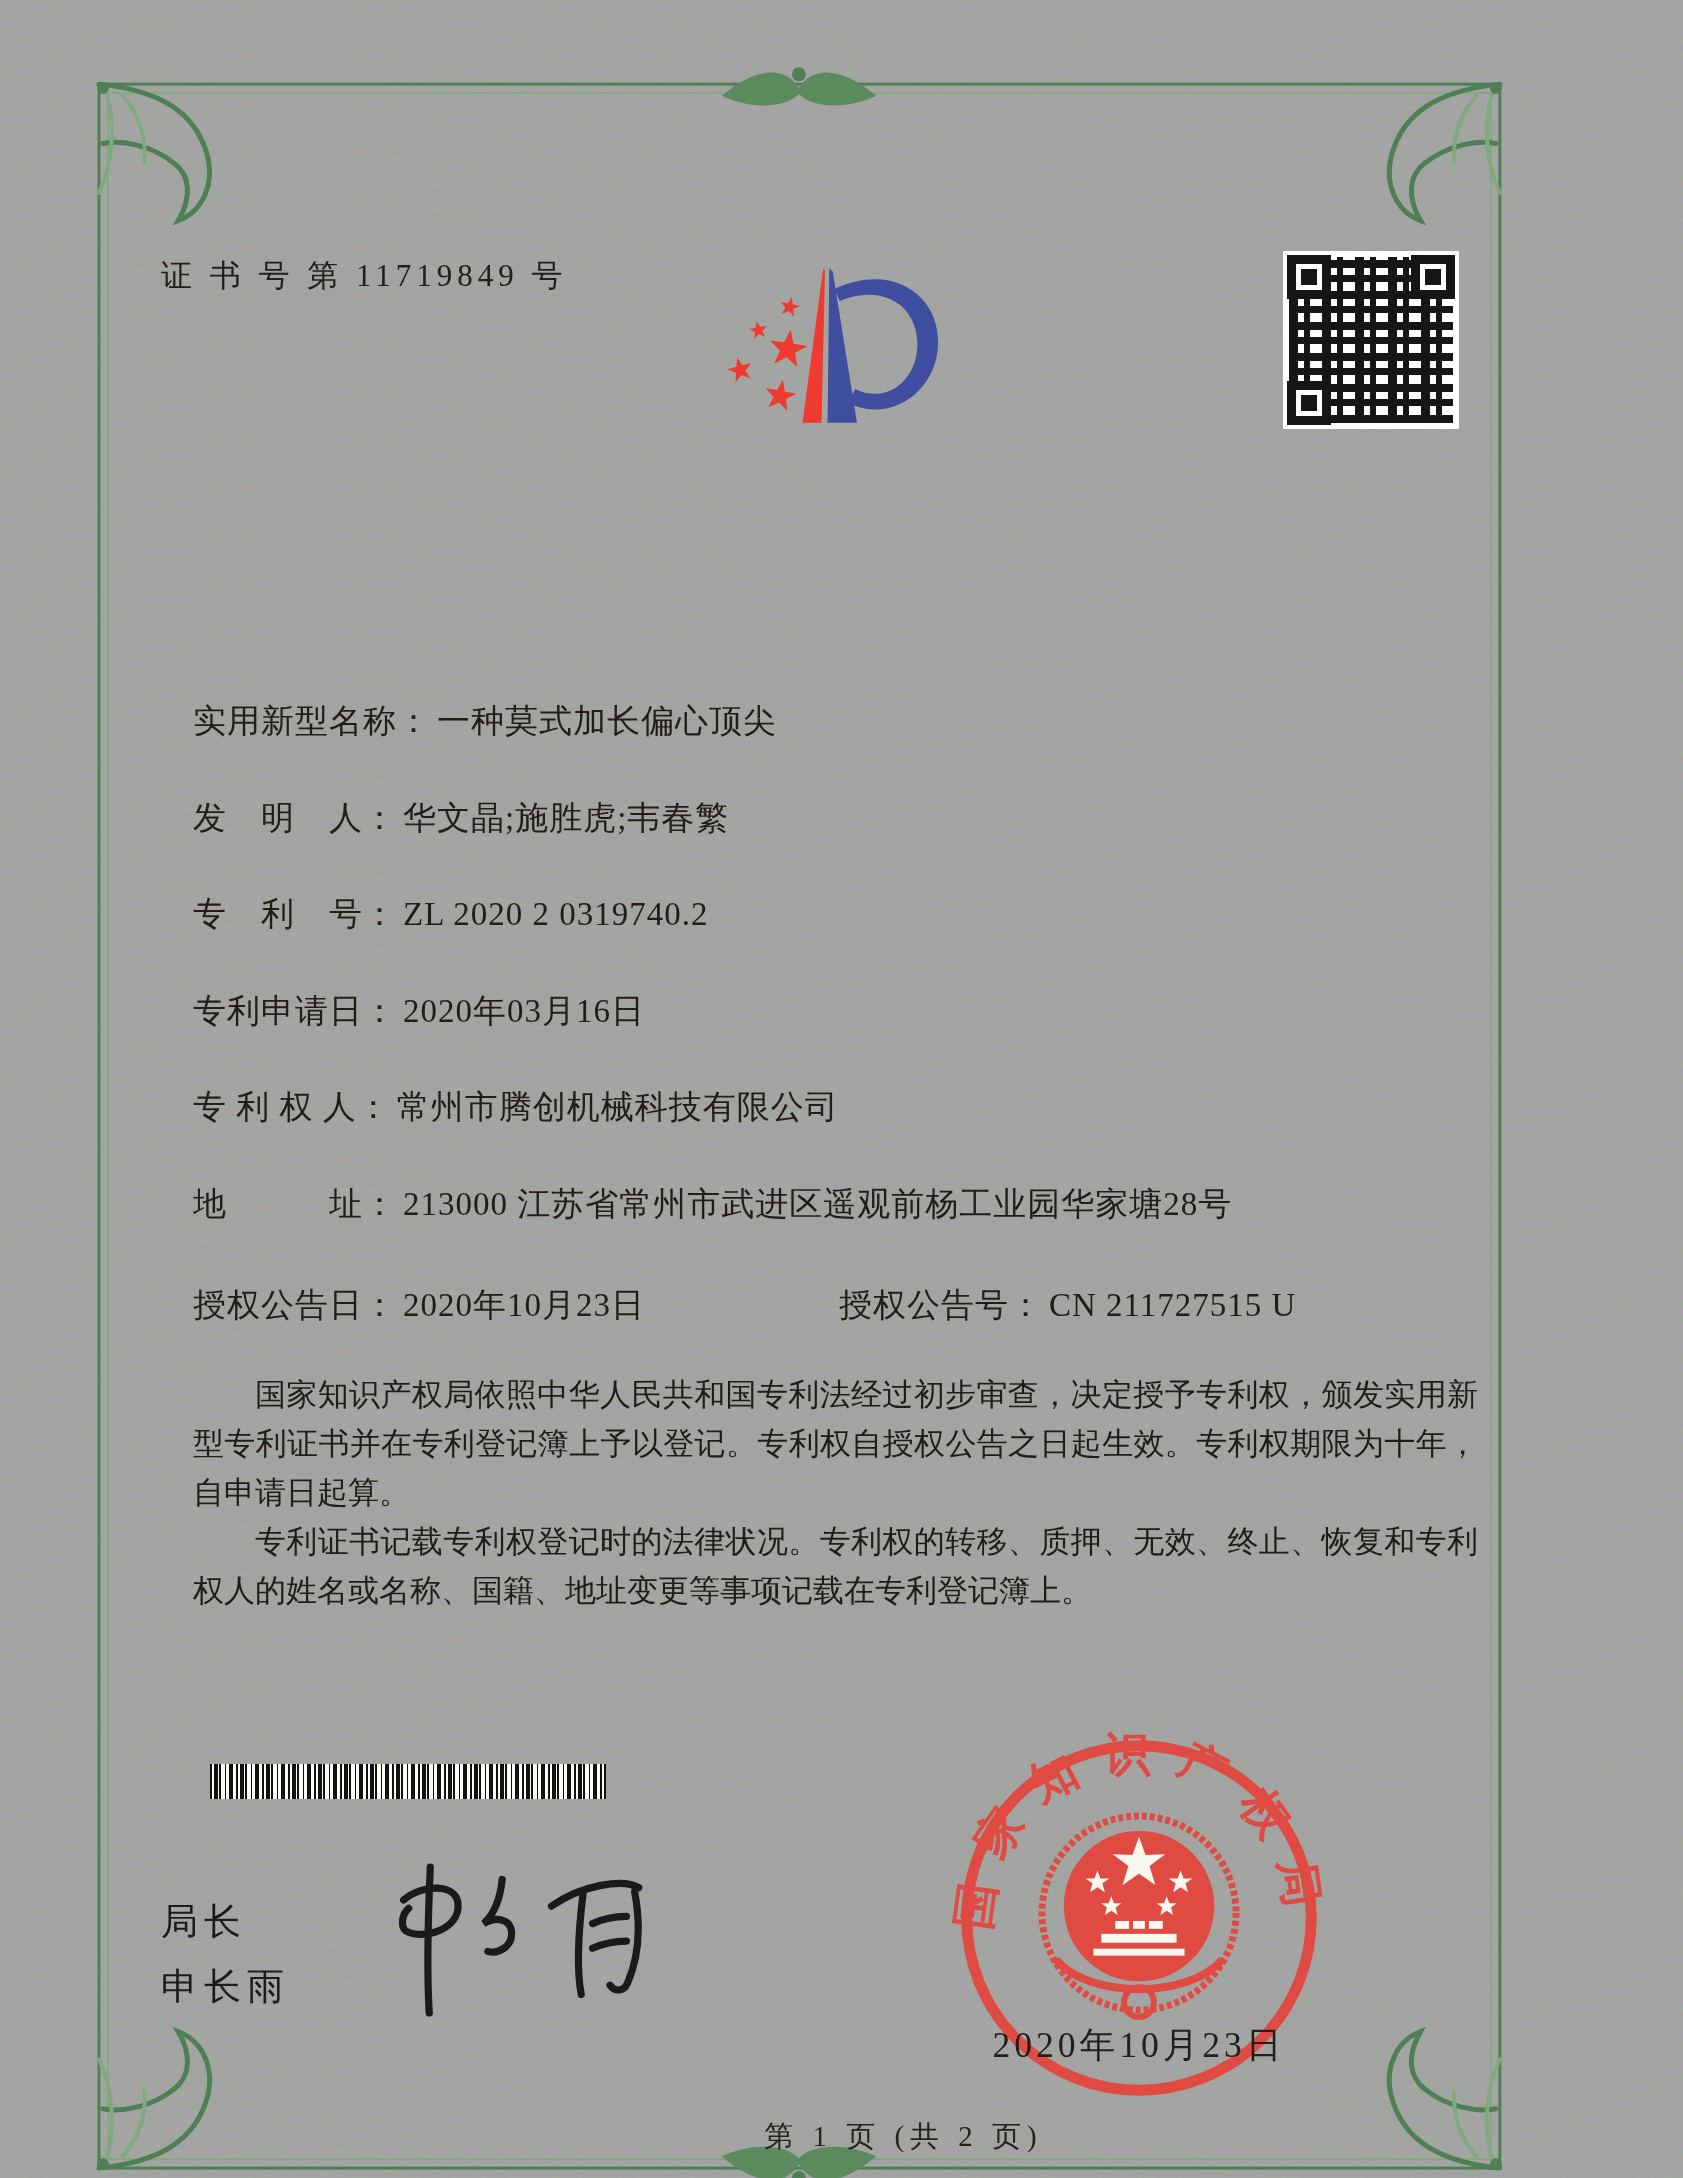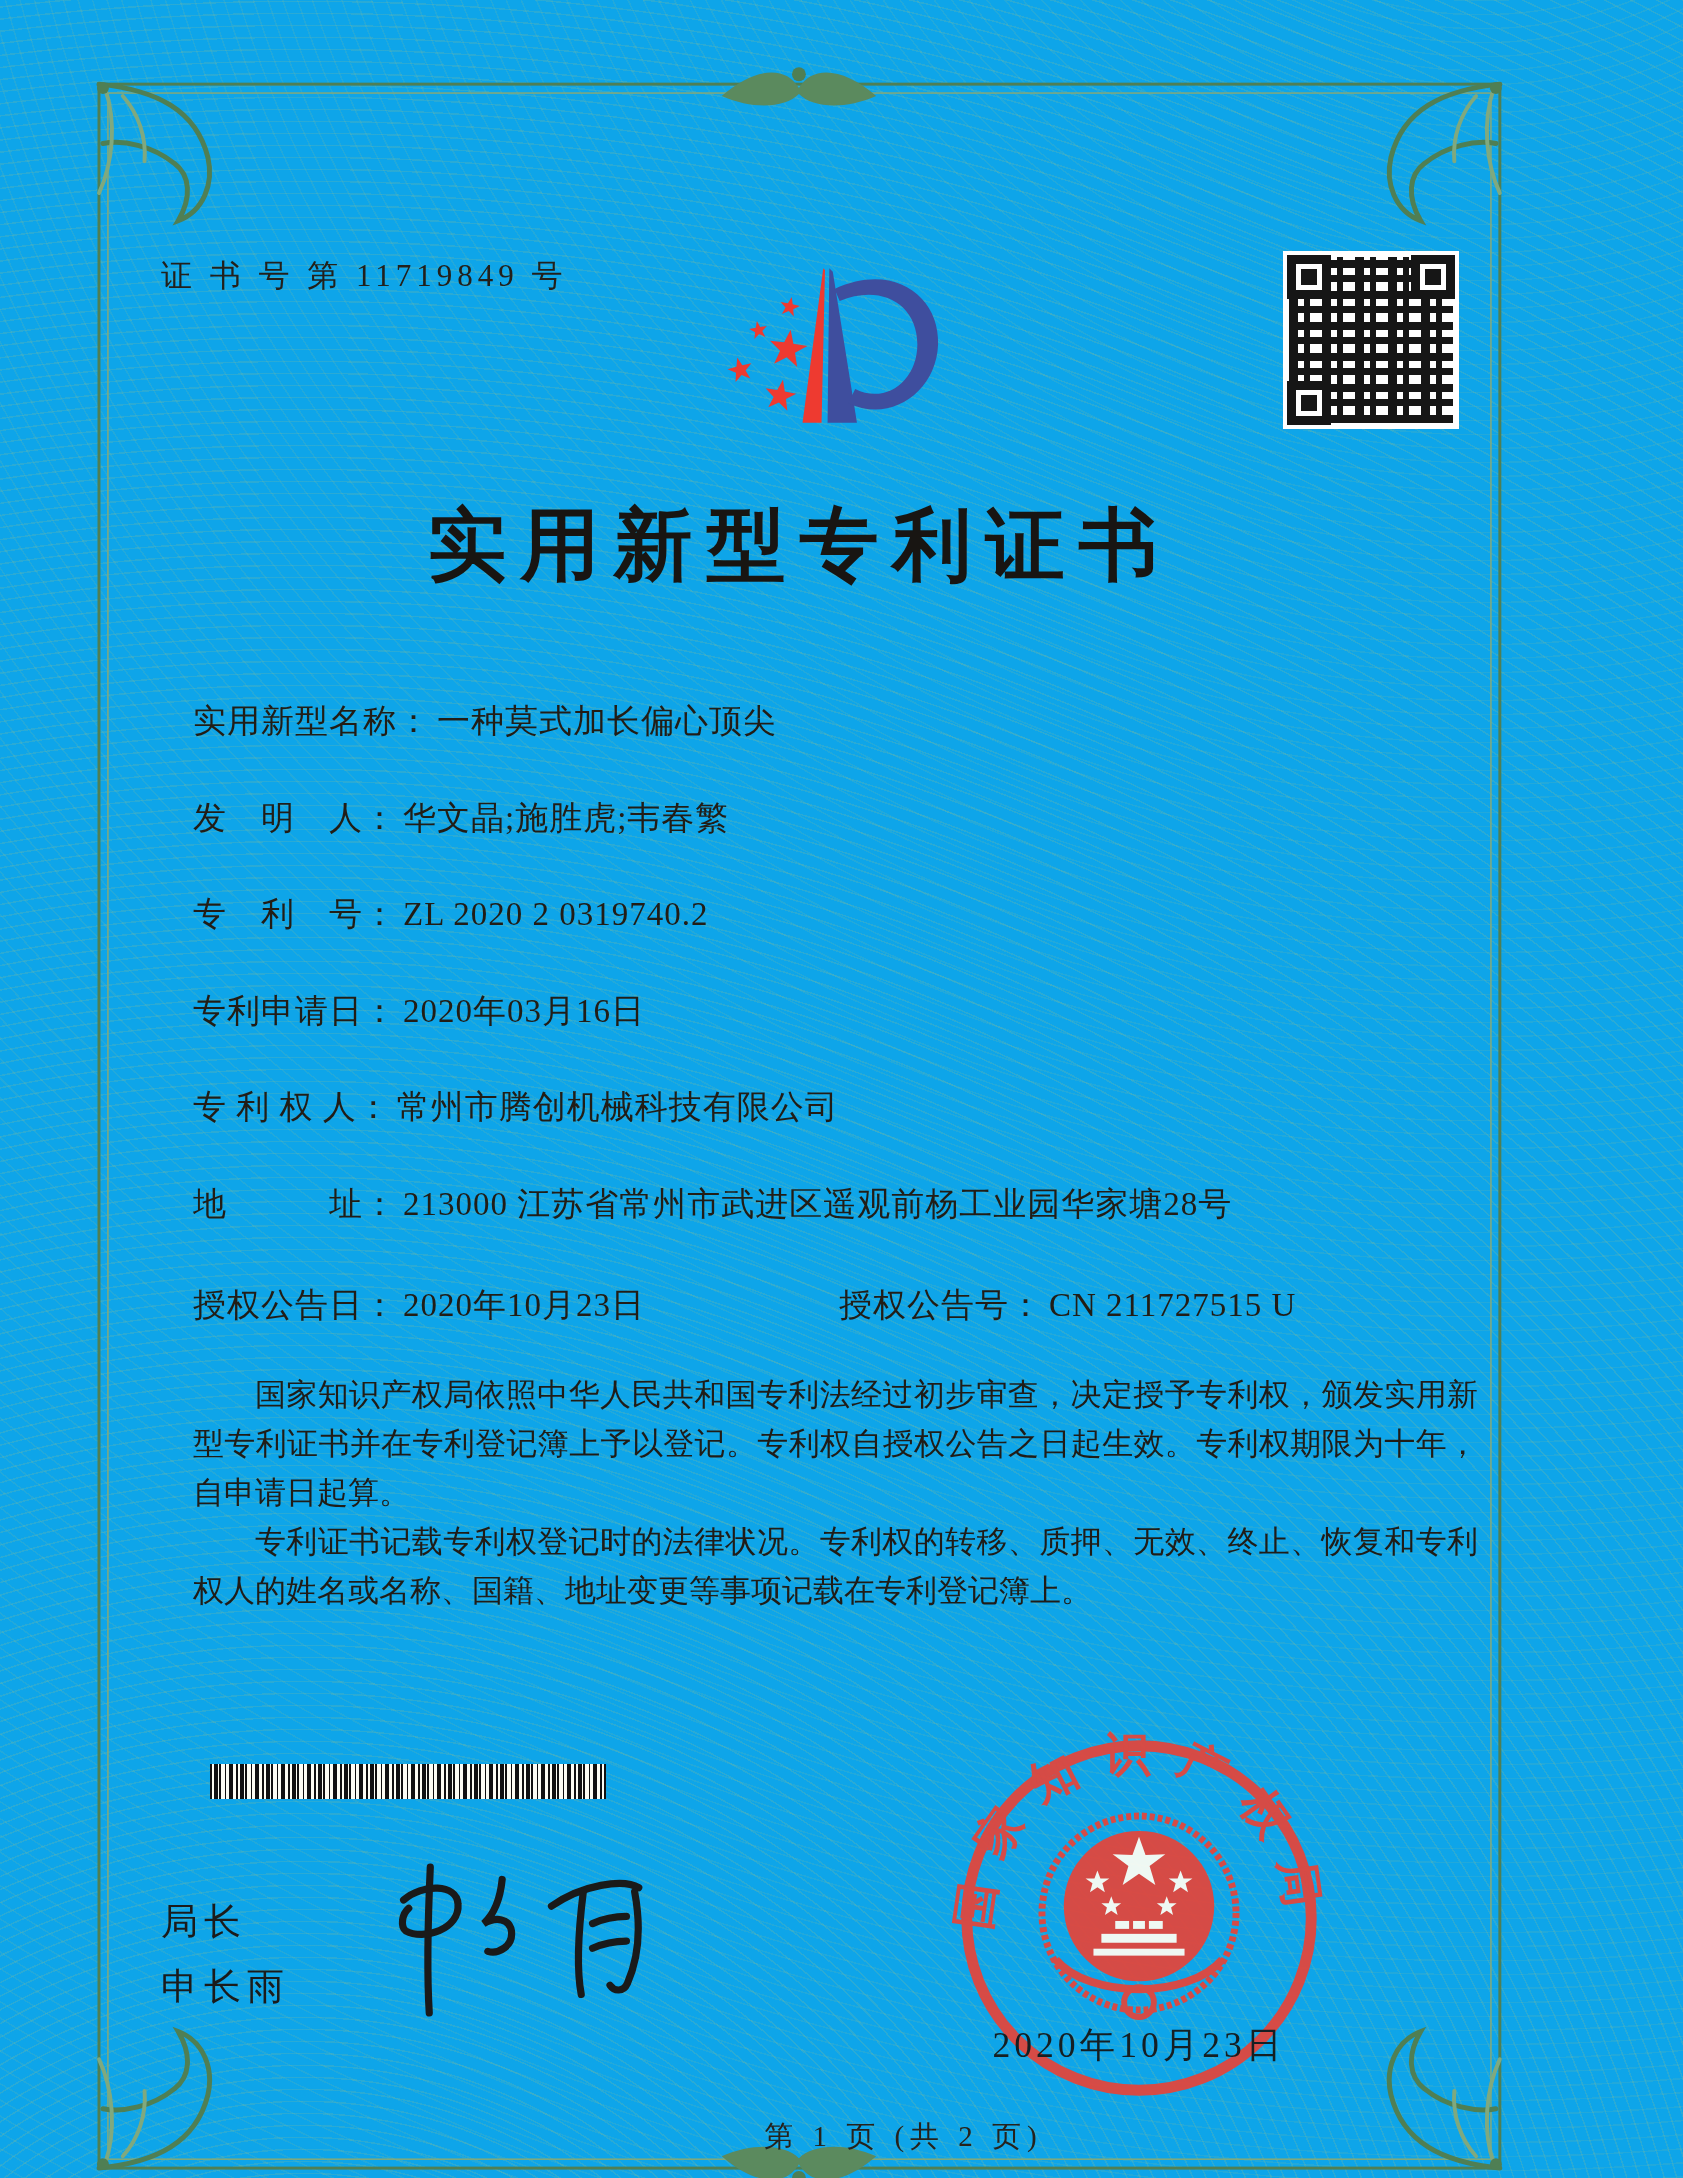--- a/index.html
+++ b/index.html
@@ -1,18 +1,18 @@
 <!DOCTYPE html>
 <html><head>
 <meta charset="utf-8">
 <style>
   html,body{margin:0;padding:0;background:#888;}
   .page{
     position:relative;width:1683px;height:2178px;margin:0 auto;
-    background:#0ea5e9;overflow:hidden;
+    background:#a3a3a3;overflow:hidden;
     font-family:"Liberation Serif","DejaVu Serif",serif;color:#1d1a16;
   }
   
   .page::before{
     content:"";position:absolute;inset:0;z-index:0;
     background-image:
       repeating-radial-gradient(circle at 18% 118%, rgba(156,192,132,.20) 0 1.5px, rgba(0,0,0,0) 1.5px 12px),
       repeating-radial-gradient(circle at 88% -18%, rgba(156,192,132,.14) 0 1.5px, rgba(0,0,0,0) 1.5px 14px);
   }
   .layer{position:absolute;inset:0;z-index:1;}
@@ -102,21 +102,20 @@
     </svg>
 
     <div class="qr">
       <div class="qr-inner">
         <div class="finder tl"></div>
         <div class="finder tr"></div>
         <div class="finder bl"></div>
       </div>
     </div>
 
-    <div class="title">实用新型专利证书</div>
 
     <div class="field f1">
       <span class="lab">实用新型名称：</span><span class="val">一种莫式加长偏心顶尖</span>
     </div>
     <div class="field f2">
       <span class="lab">发　明　人：</span><span class="val">华文晶;施胜虎;韦春繁</span>
     </div>
     <div class="field f3">
       <span class="lab">专　利　号：</span><span class="val">ZL 2020 2 0319740.2</span>
     </div>

